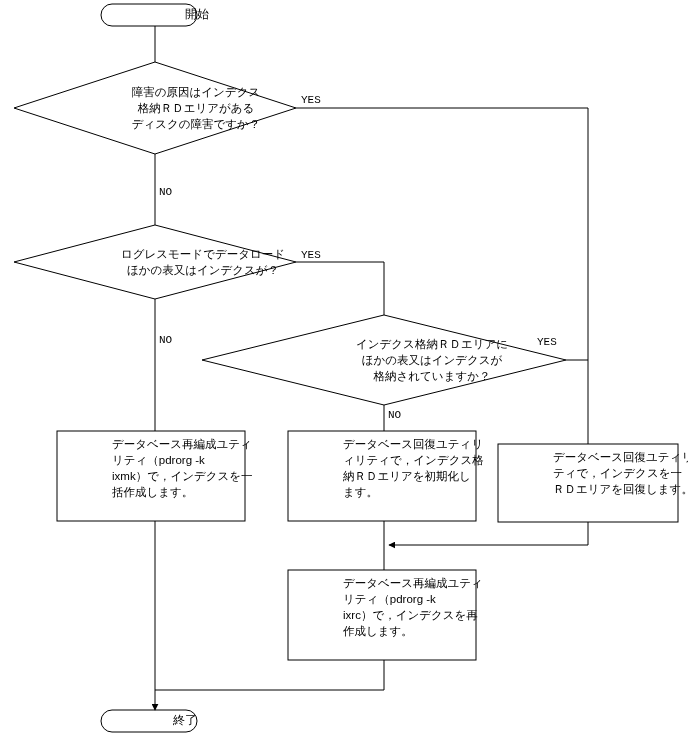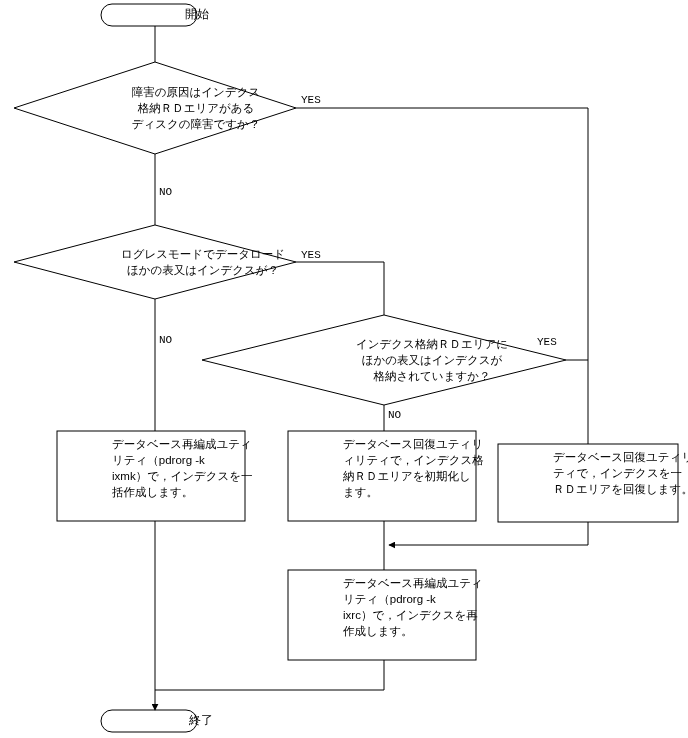--- a/index.html
+++ b/index.html
@@ -145,21 +145,21 @@
 
   <div class="node-text process-label" style="left:505px; top:449px; width:170px;">データベース回復ユティリ
 ティで，インデクスを一
 ＲＤエリアを回復します。</div>
 
   <div class="node-text process-label" style="left:295px; top:575px; width:176px;">データベース再編成ユティ
 リティ（pdrorg -k
 ixrc）で，インデクスを再
 作成します。</div>
 
-  <div class="node-text terminator-label" style="left:105px; top:713px; width:96px;">終了</div>
+  <div class="node-text terminator-label" style="left:89px; top:713px; width:96px;">終了</div>
 
   <div class="edge-label" style="left:301px; top:94px;">YES</div>
 
   <div class="edge-label" style="left:159px; top:186px;">NO</div>
 
   <div class="edge-label" style="left:301px; top:249px;">YES</div>
 
   <div class="edge-label" style="left:159px; top:334px;">NO</div>
 
   <div class="edge-label" style="left:537px; top:336px;">YES</div>

